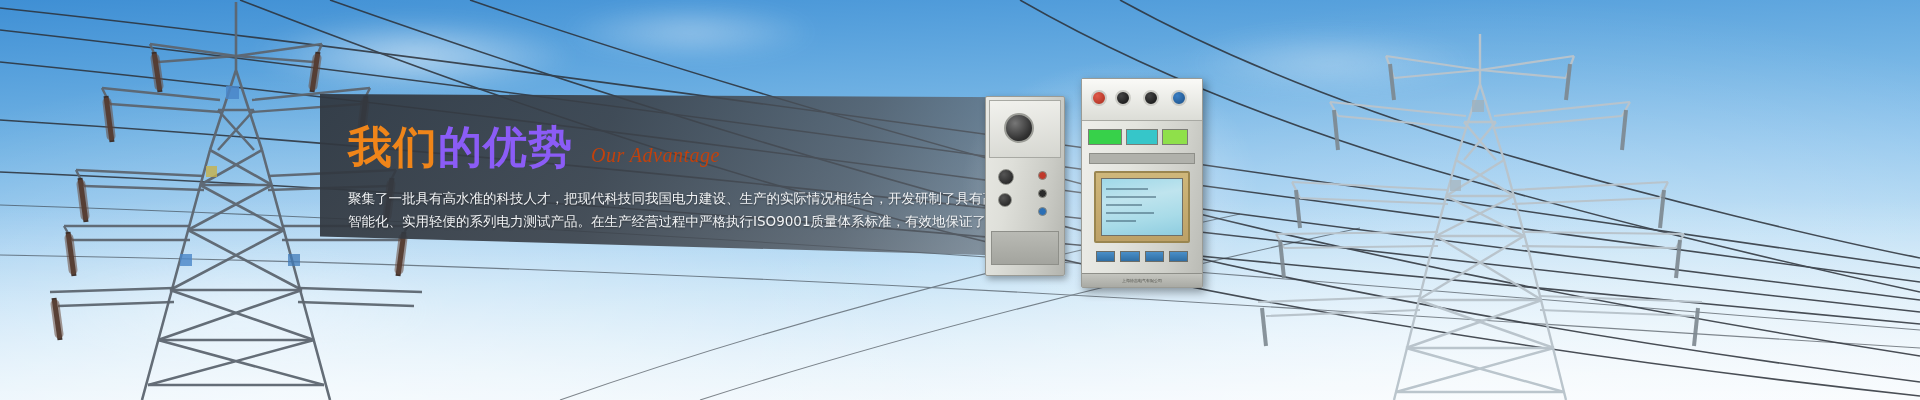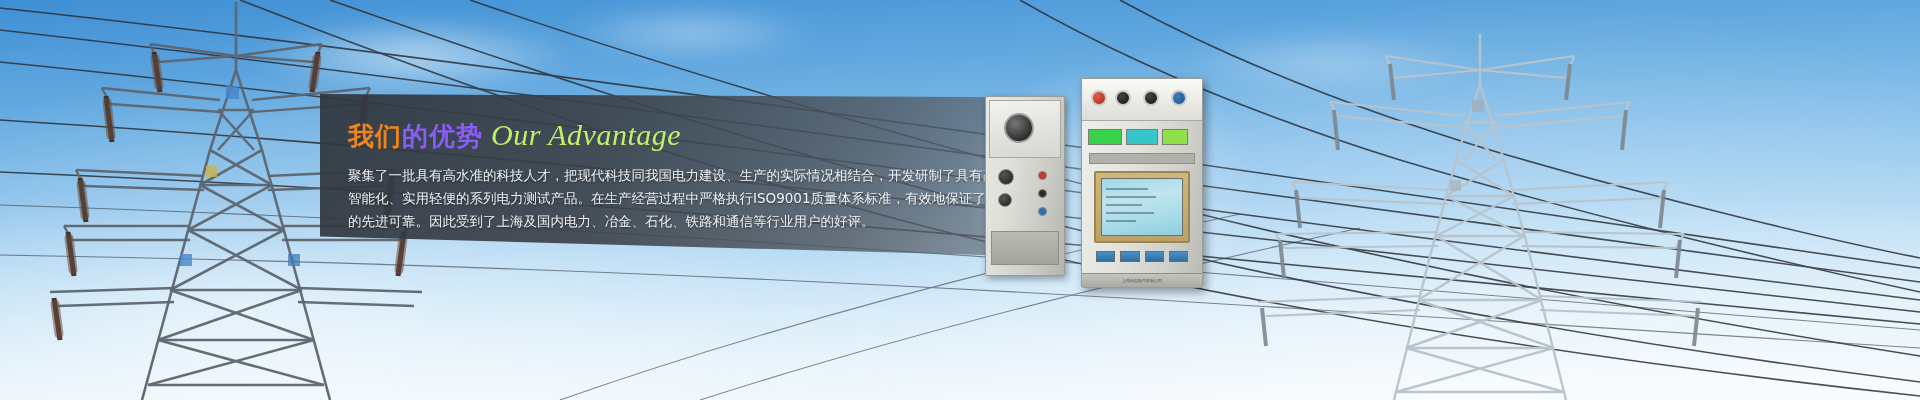--- a/index.html
+++ b/index.html
@@ -44,27 +44,27 @@
     clip-path:polygon(0 0, 100% 2%, 100% 100%, 0 88%);
     z-index:5;
   }
   .panel-inner {
     position:absolute; left:320px; top:94px; width:700px; height:162px; z-index:6;
     padding:24px 0 0 28px;
   }
 
   .title-row { display:flex; align-items:baseline; white-space:nowrap; }
   .t-cn {
-    font-size:26px; font-weight:bold; letter-spacing:1px;
+    font-size:44px; font-weight:bold; letter-spacing:1px;
     font-family:"DejaVu Sans","Liberation Sans", sans-serif;
   }
   .t-orange { color:#f08519; }
   .t-white  { color:#8b5cf6; }
   .t-en {
-    margin-left:8px; font-size:30px; font-style:italic; color:#bef264;
+    margin-left:18px; font-size:20px; font-style:italic; color:#c2410c;
     font-family:"Liberation Serif", serif; letter-spacing:0.5px; font-weight:400;
   }
 
   .body-text { margin-top:10px; }
   .body-line {
     font-size:13.5px; line-height:23px; color:#f2f4f6; white-space:nowrap;
     font-family:"DejaVu Sans","Liberation Sans", sans-serif;
     text-shadow:0 1px 2px rgba(0,0,0,0.45);
   }
 
@@ -338,17 +338,16 @@
   <div class="panel-inner">
     <div class="title-row">
       <span class="t-cn t-orange">我们</span>
         <span class="t-cn t-white">的优势</span>
       <span class="t-en">Our Advantage</span>
     </div>
 
     <div class="body-text">
       <div class="body-line">聚集了一批具有高水准的科技人才，把现代科技同我国电力建设、生产的实际情况相结合，开发研制了具有高品质、</div>
       <div class="body-line">智能化、实用轻便的系列电力测试产品。在生产经营过程中严格执行ISO9001质量体系标准，有效地保证了产品质量</div>
-      <div class="body-line">的先进可靠。因此受到了上海及国内电力、冶金、石化、铁路和通信等行业用户的好评。</div>
     </div>
   </div>
 
 </div>
 
 </body></html>

